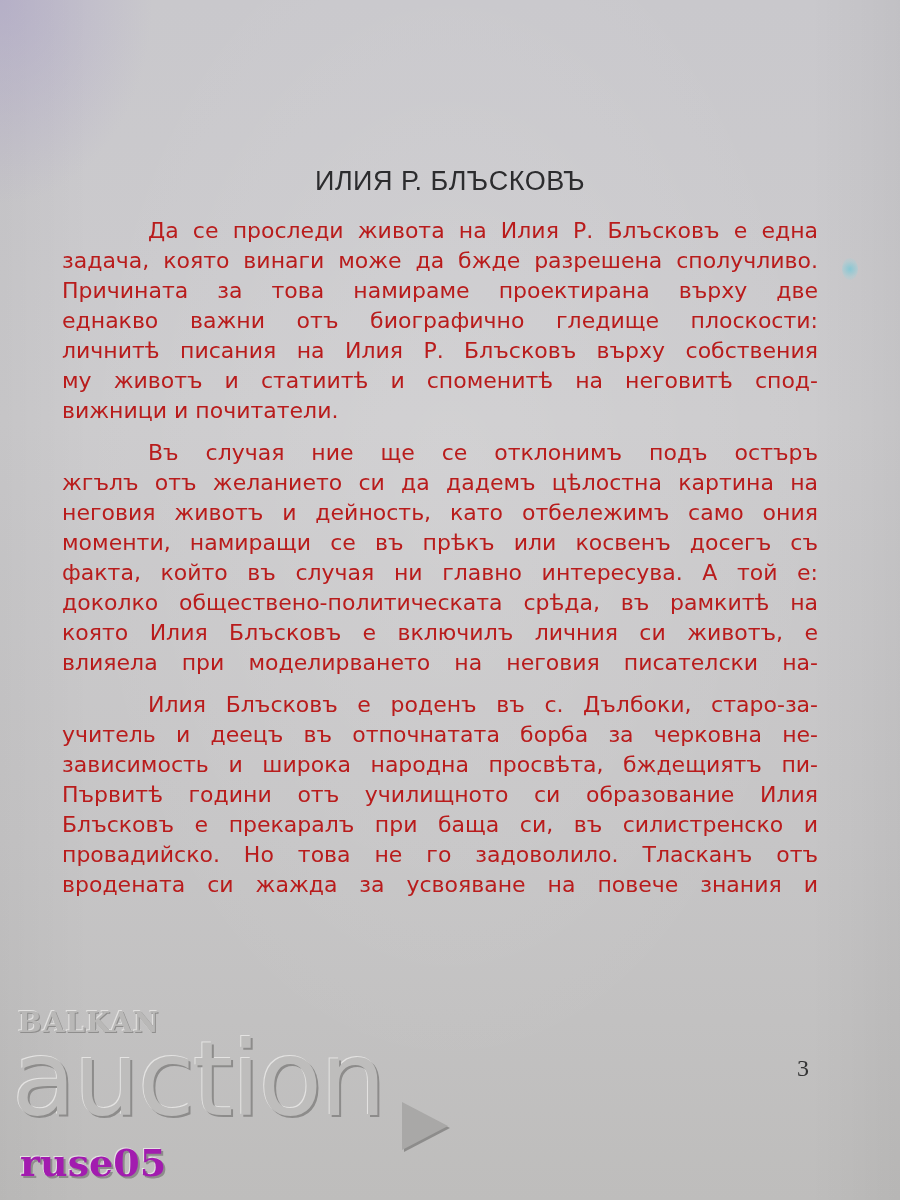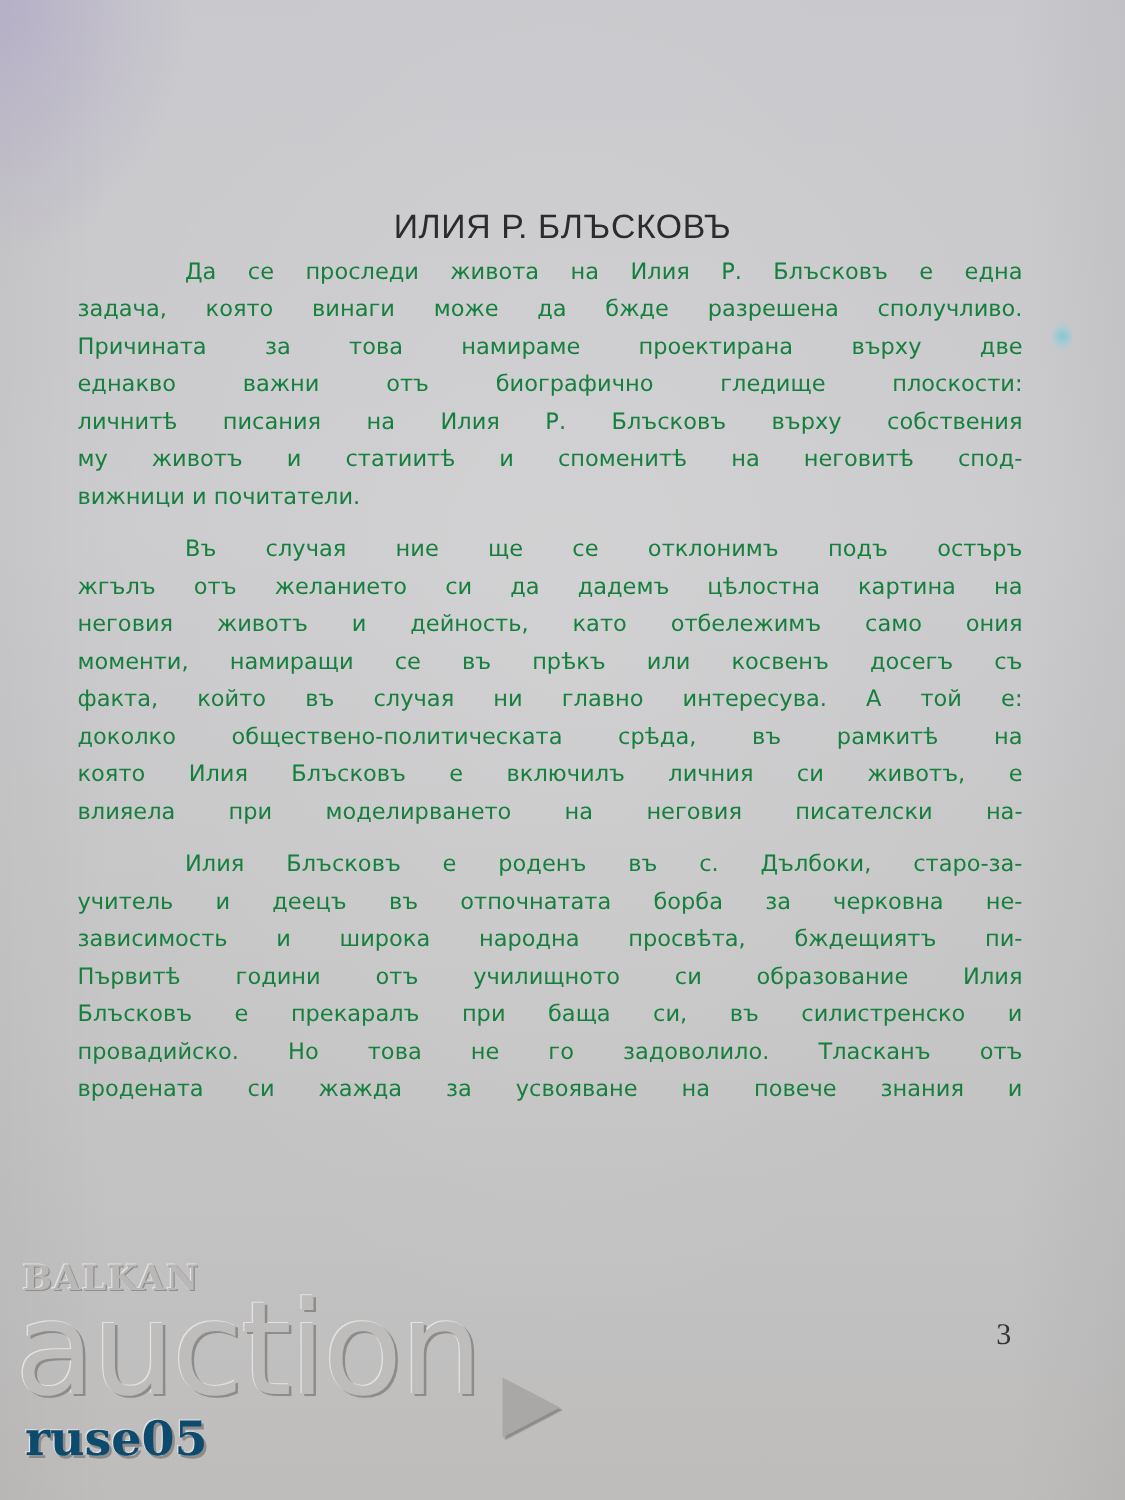--- a/index.html
+++ b/index.html
@@ -21,23 +21,23 @@
     position: absolute; left: 842px; top: 258px; width: 16px; height: 22px;
     border-radius: 50%;
     background: radial-gradient(circle, rgba(120,200,215,0.8) 0%, rgba(150,210,220,0.3) 60%, rgba(150,210,220,0) 100%);
   }
   .page-title {
     position: absolute; left: 0; right: 0; top: 166px; text-align: center;
     font-family: "Liberation Sans", "DejaVu Sans", sans-serif;
     font-size: 27px; letter-spacing: 0.5px; color: #2c2c2e;
   }
   .body-text {
-    position: absolute; left: 62px; top: 203px; width: 756px;
+    position: absolute; left: 62px; top: 216px; width: 756px;
     font-family: "DejaVu Sans", "Liberation Sans", sans-serif;
-    font-size: 18px; line-height: 30px; color: #15803d;
+    font-size: 22px; line-height: 30px; color: #b91c1c;
   }
   .para { margin: 0 0 12px 0; }
   .line {
     display: block; text-align: justify; text-align-last: justify;
     white-space: nowrap; height: 30px;
   }
   .line.last { text-align-last: left; }
   .line.indent { padding-left: 86px; }
   .page-number {
     position: absolute; left: 797px; top: 1055px;
@@ -60,23 +60,23 @@
     font-size: 104px; letter-spacing: -2px; color: #bebdbc;
     text-shadow: 2px 2px 0 #8d8c8b, -1px -1px 0 #e4e3e2;
   }
   .wm-play {
     position: absolute; left: 390px; top: 102px; width: 0; height: 0;
     border-top: 24px solid transparent; border-bottom: 24px solid transparent;
     border-left: 46px solid #a9a8a7;
     filter: drop-shadow(2px 2px 0 #8d8c8b);
   }
   .wm-sub {
-    position: absolute; left: 8px; top: 128px;
+    position: absolute; left: 8px; top: 140px;
     font-family: "DejaVu Serif", serif; font-weight: bold;
-    font-size: 38px; color: #0c4a6e;
+    font-size: 38px; color: #a21caf;
     text-shadow: 2px 2px 0 #8d8c8b, -1px -1px 0 #e2e1e0;
   }
 </style>
 </head>
 <body>
 
 <div class="paper-shade"></div>
 <div class="speck"></div>
 
 <div class="page-title">ИЛИЯ Р. БЛЪСКОВЪ</div>

